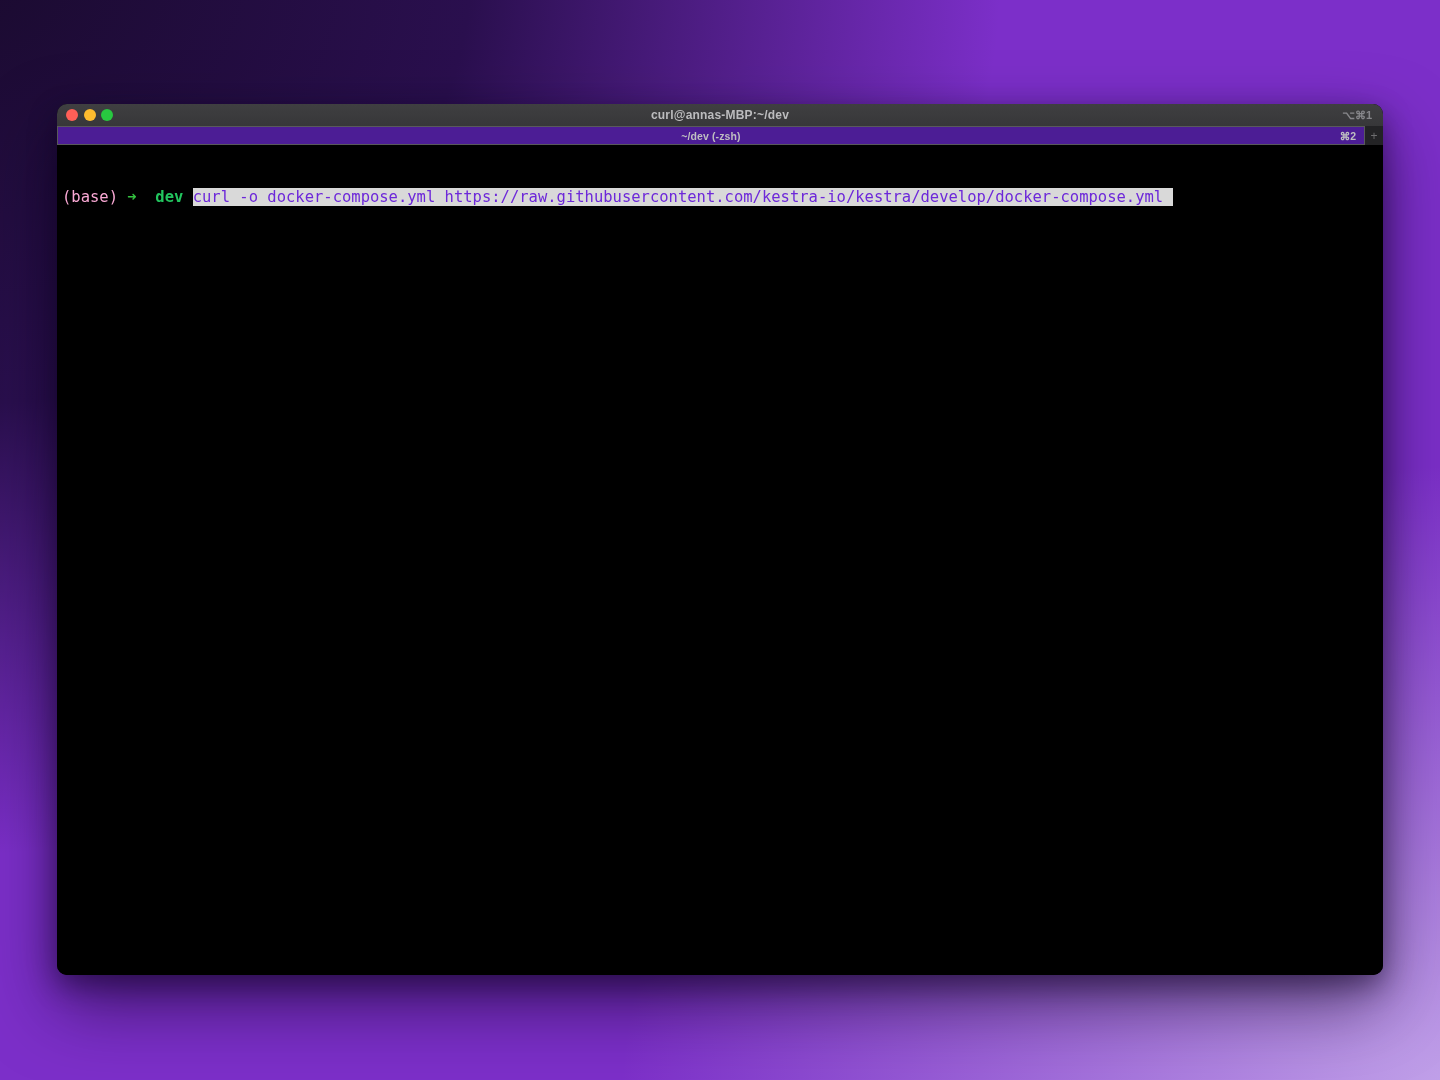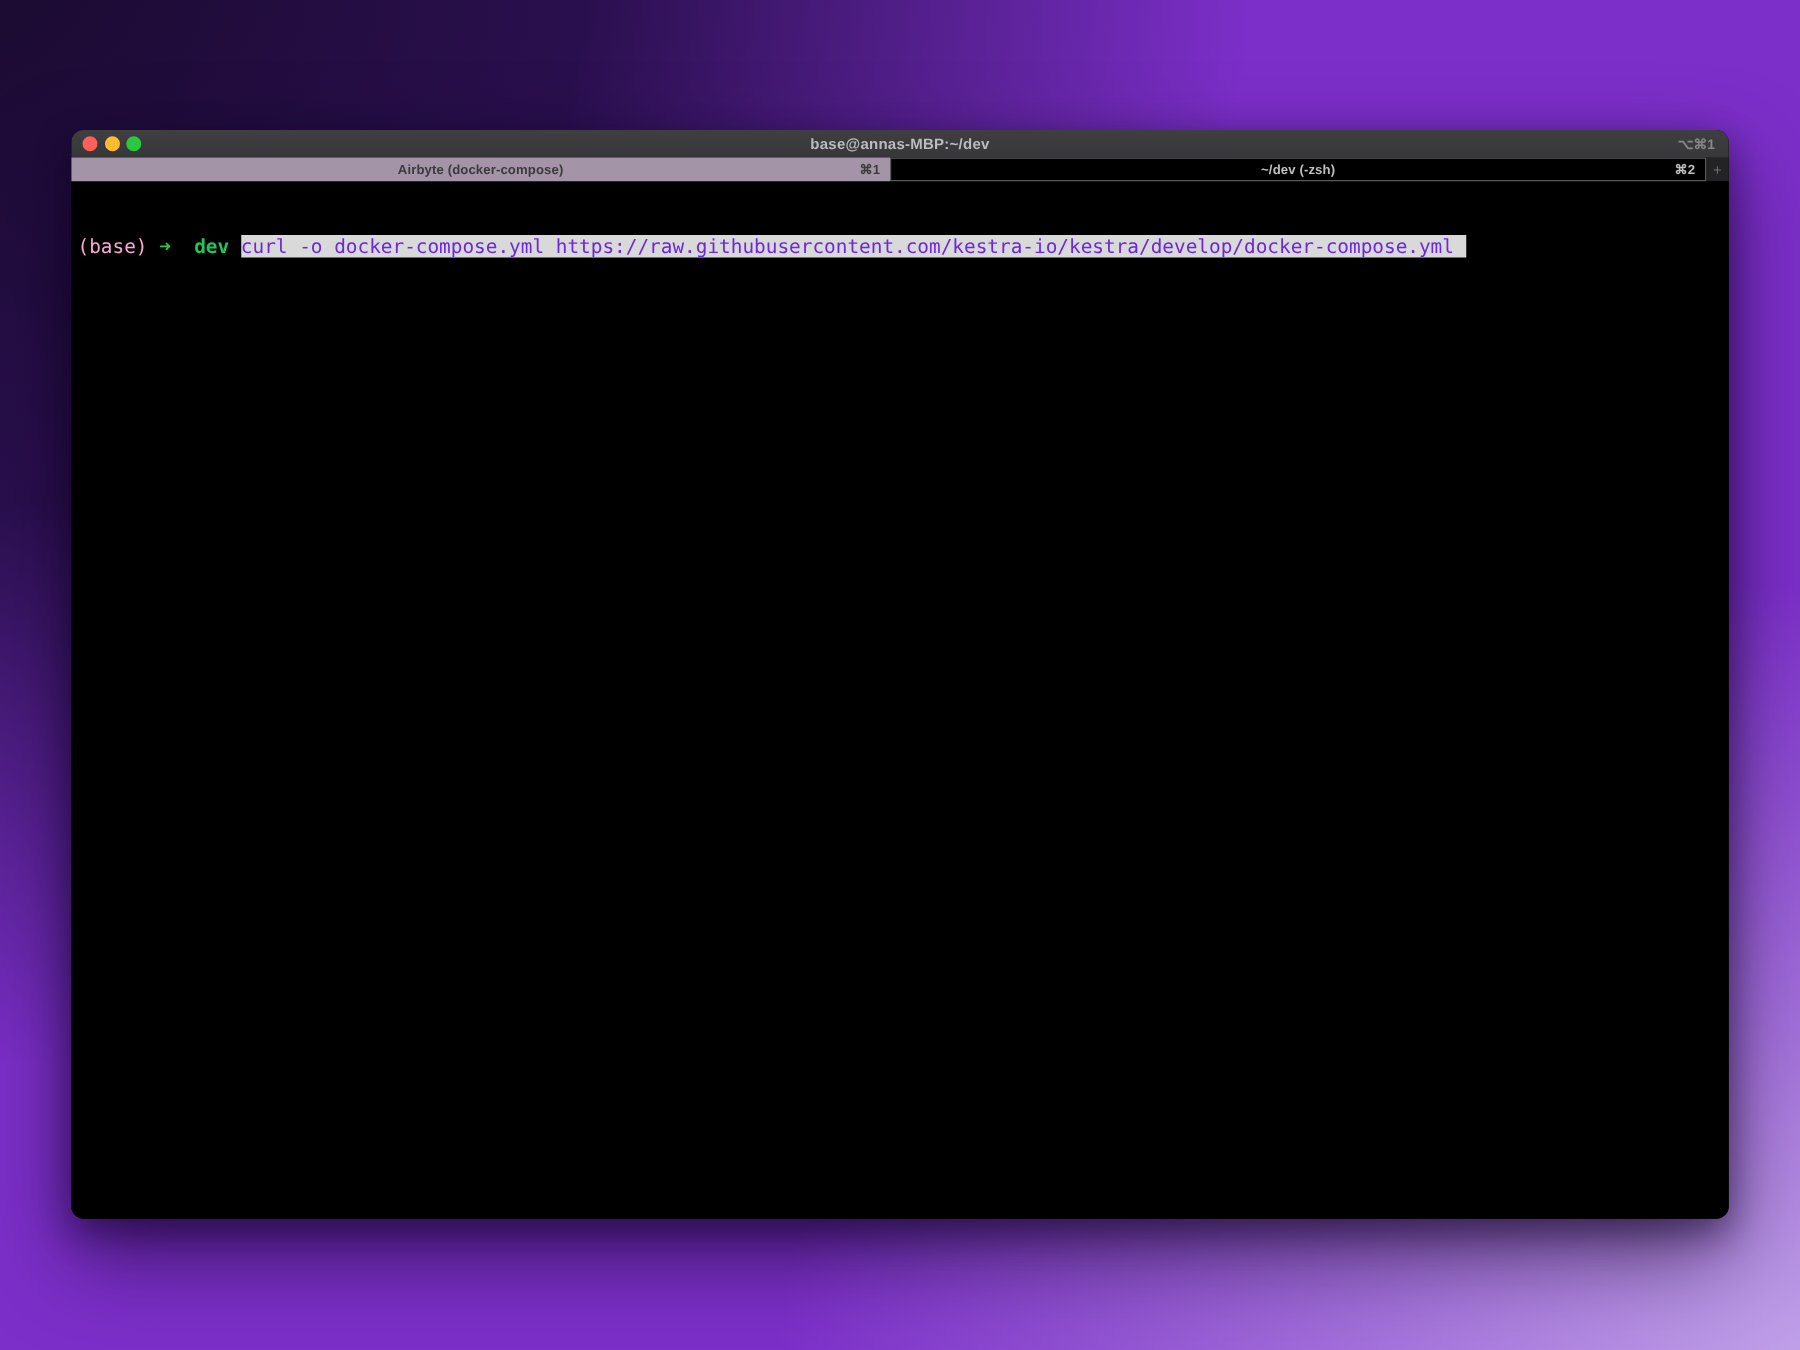--- a/index.html
+++ b/index.html
@@ -89,21 +89,21 @@
     align-items: center;
     justify-content: center;
     box-sizing: border-box;
   }
   .tab.active {
     flex: 0 0 655px;
     background: #a394a7;
   }
   .tab.inactive {
     flex: 1 1 auto;
-    background: #000000;
+    background: #4c1d95;
     border: 1px solid #59595b;
     margin: 0;
   }
   .tab-label {
     font-size: 10.5px;
     font-weight: 600;
     letter-spacing: 0.1px;
   }
   .tab.active .tab-label { color: #3b3b3d; }
   .tab.inactive .tab-label { color: #bfbfc1; }
@@ -152,29 +152,25 @@
 <body>
 
 <div class="window">
 
   <div class="titlebar">
     <div class="traffic">
       <span class="dot" style="background:#ff5f57"></span>
       <span class="dot" style="background:#febc2e"></span>
       <span class="dot" style="background:#28c840"></span>
     </div>
-    <span class="win-title">base@annas-MBP:~/dev</span>
+    <span class="win-title">curl@annas-MBP:~/dev</span>
     <span class="win-shortcut">⌥⌘1</span>
   </div>
 
   <div class="tabbar">
-    <div class="tab active">
-      <span class="tab-label">Airbyte (docker-compose)</span>
-      <span class="tab-shortcut">⌘1</span>
-    </div>
     <div class="tab inactive">
       <span class="tab-label">~/dev (-zsh)</span>
       <span class="tab-shortcut">⌘2</span>
     </div>
     <div class="newtab">
       <span>+</span>
     </div>
   </div>
 
   <div class="screen">

